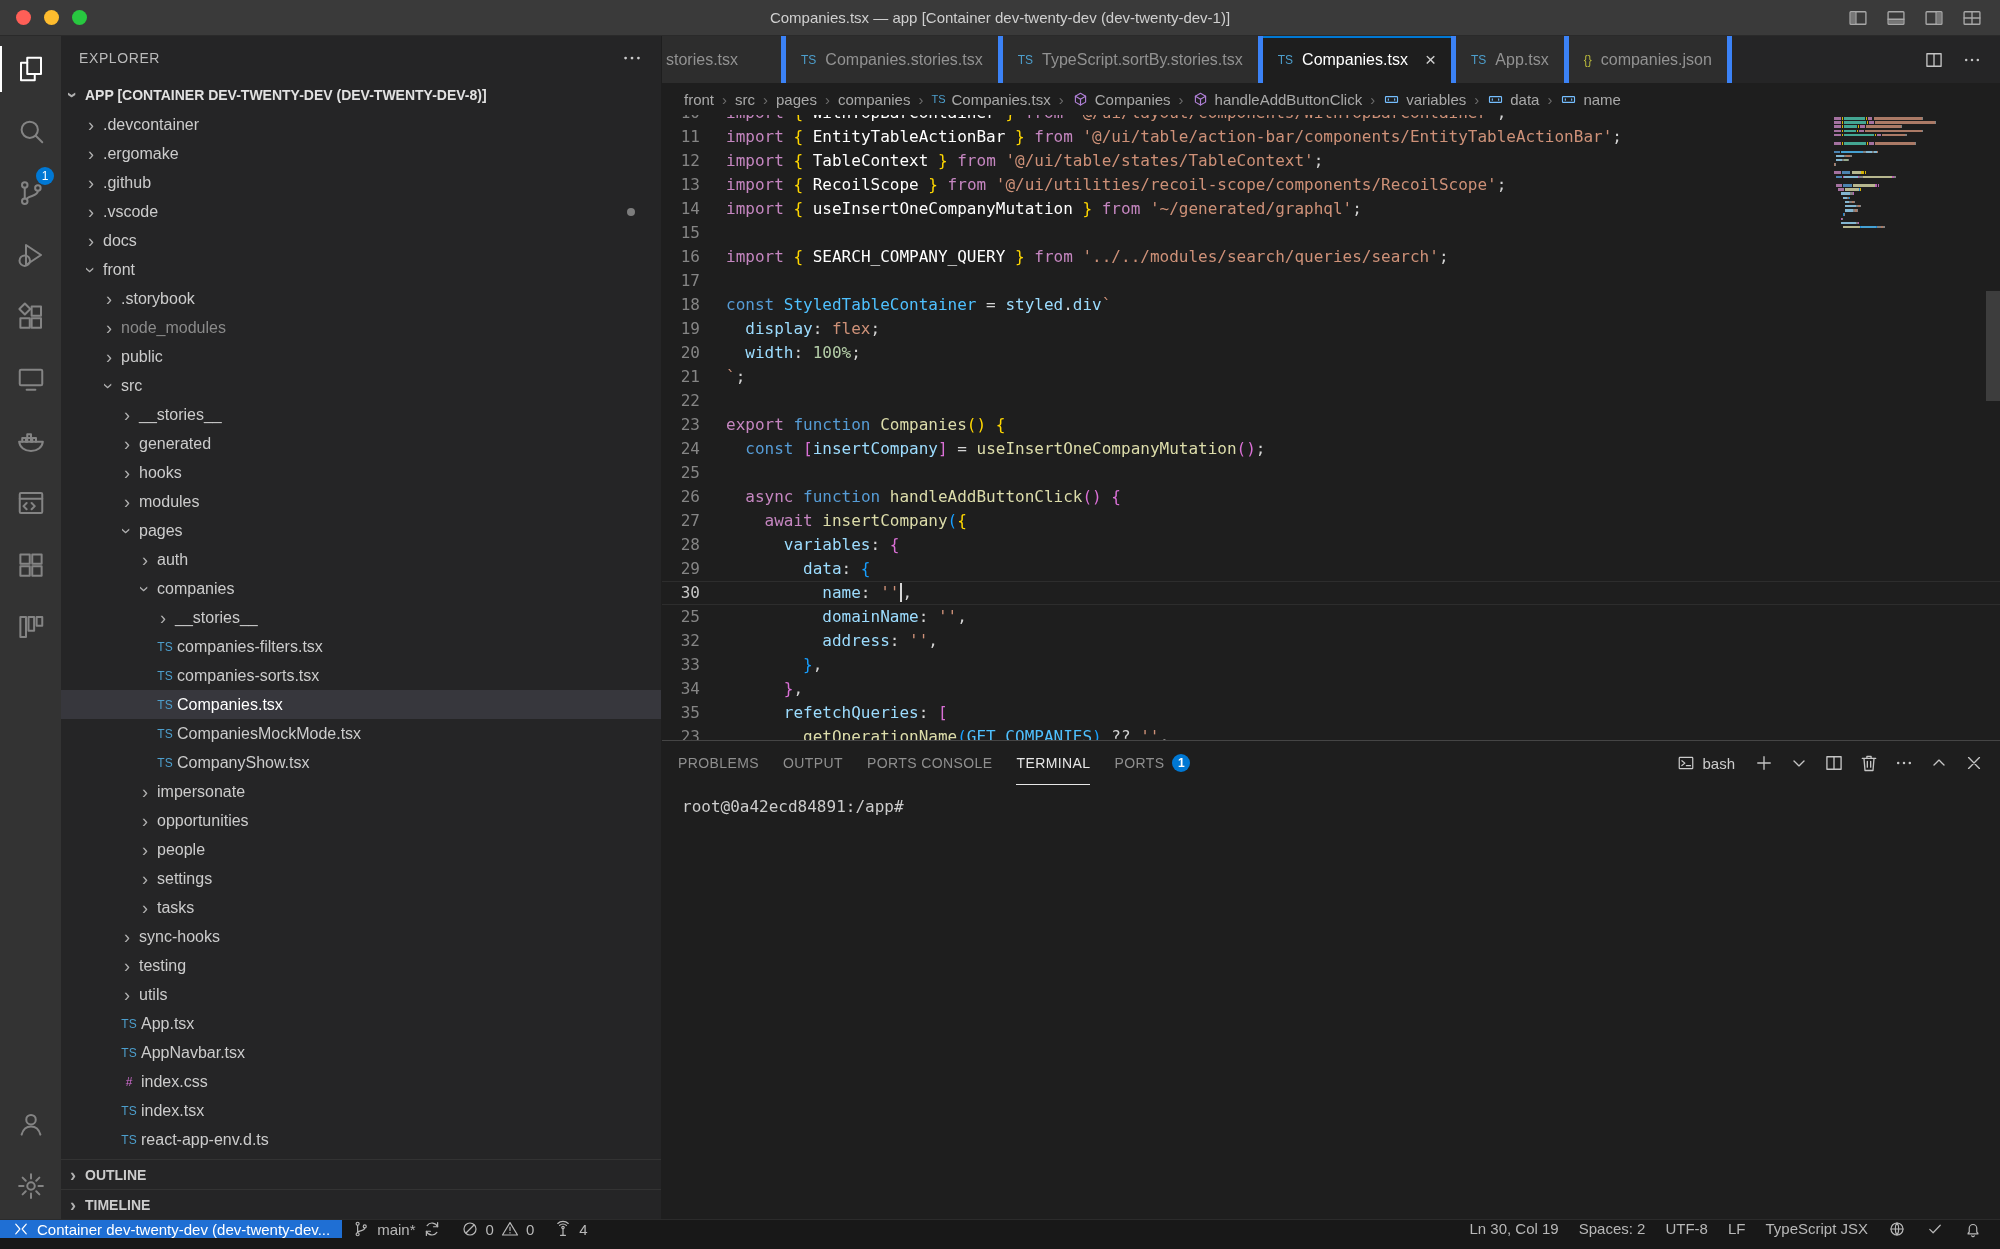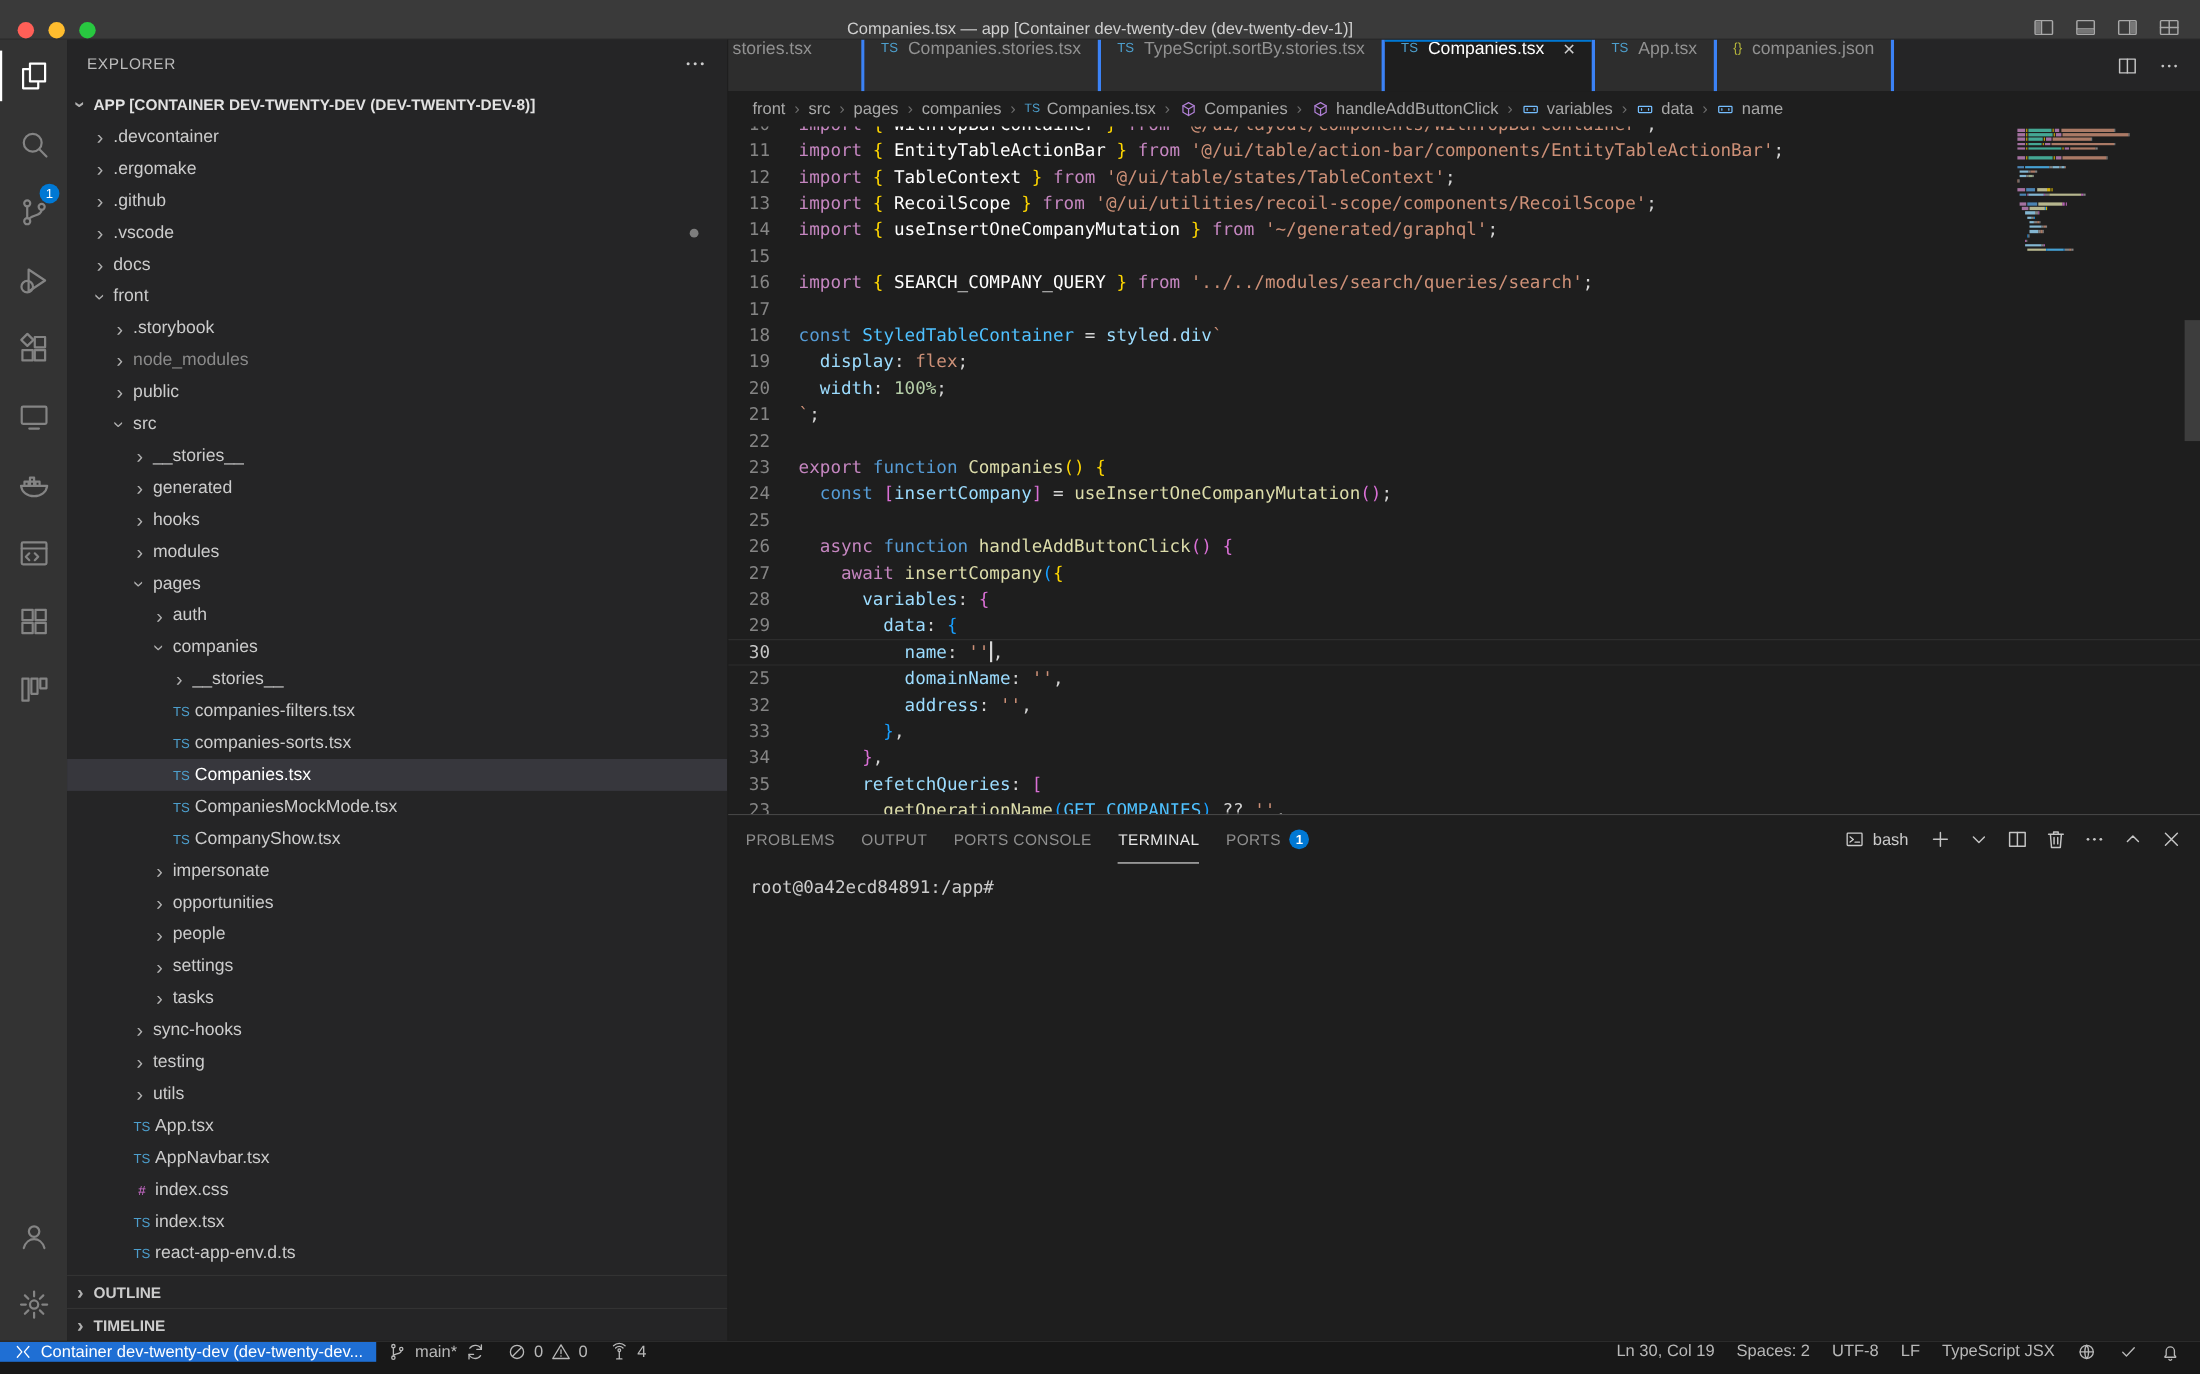--- a/index.html
+++ b/index.html
@@ -1,20 +1,20 @@
 <!DOCTYPE html>
 <html><head>
 <meta charset="utf-8">
 <style>
   *{box-sizing:border-box;margin:0;padding:0}
   body{margin:0;background:#000;font-family:"Liberation Sans",sans-serif}
   .window{position:relative;width:2000px;height:1249px;background:#1e1e1e;color:#ccc;overflow:hidden}
 
   
-  .titlebar{height:36px;background:#3a3a3a;display:flex;align-items:flex-end;position:relative;border-bottom:1px solid #2a2a2a}
+  .titlebar{height:36px;background:#3a3a3a;display:flex;align-items:center;position:relative;border-bottom:1px solid #2a2a2a}
   .traffic{display:flex;gap:13px;padding-left:16px;z-index:2}
   .tl{width:15px;height:15px;border-radius:50%;display:inline-block}
   .tl.red{background:#ff5f57}.tl.yellow{background:#febc2e}.tl.green{background:#28c840}
   .title{position:absolute;left:0;right:0;text-align:center;font-size:15px;color:#cfcfcf;pointer-events:none}
   .tb-icons{margin-left:auto;display:flex;gap:18px;padding-right:18px;z-index:2}
   .tb-icons .icon-wrap{width:20px;height:20px;color:#a8a8a8}
 
   
   .main{display:flex;position:absolute;top:36px;bottom:30px;left:0;right:0}
 
@@ -43,21 +43,21 @@
   .ficon.ts{color:#4d9fcd}.ficon.css{color:#d670d6}.ficon.json{color:#b7b73b}
   .f-sp{width:2px;flex:none}
   .mod-dot{position:absolute;right:26px;top:11px;width:8px;height:8px;border-radius:50%;background:#7d7d7d}
   .bottom-secs{flex:none}
   .sec-row{height:30px;display:flex;align-items:center;font-weight:bold;font-size:14px;color:#ccc;border-top:1px solid #333;cursor:pointer}
 
   
   .egroup{flex:1;display:flex;flex-direction:column;min-width:0}
   .tabbar{height:47px;flex:none;background:#252526;display:flex;justify-content:space-between;align-items:stretch}
   .tabs{display:flex;min-width:0;overflow:hidden}
-  .tab{display:flex;gap:9px;padding:0 15px;background:#2d2d2d;color:#929292;font-size:16px;border-right:3px solid #3b82f6;position:relative;white-space:nowrap;cursor:pointer}
+  .tab{display:flex;align-items:center;gap:9px;padding:0 15px;background:#2d2d2d;color:#929292;font-size:16px;border-right:5px solid #3b82f6;position:relative;white-space:nowrap;cursor:pointer}
   .tab.clipped{width:124px;padding-left:4px;overflow:hidden}
   .tab.active{background:#1e1e1e;color:#fff}
   .tab.active::before{content:"";position:absolute;top:0;left:0;right:0;height:2px;background:#0078d4}
   .tab .ficon{width:auto;font-size:12px}
   .tab-close{margin-left:8px;font-size:19px;color:#cfcfcf;line-height:1}
   .tab-actions{display:flex;align-items:center;gap:18px;padding:0 18px;color:#c5c5c5}
   .tab-actions .icon-wrap{width:20px;height:20px;cursor:pointer}
 
   .bcbar{height:32px;flex:none;display:flex;align-items:center;padding-left:22px;font-size:15px;color:#a9a9a9;background:#1e1e1e;white-space:nowrap}
   .bc-item{display:flex;align-items:center;gap:6px;cursor:pointer}

